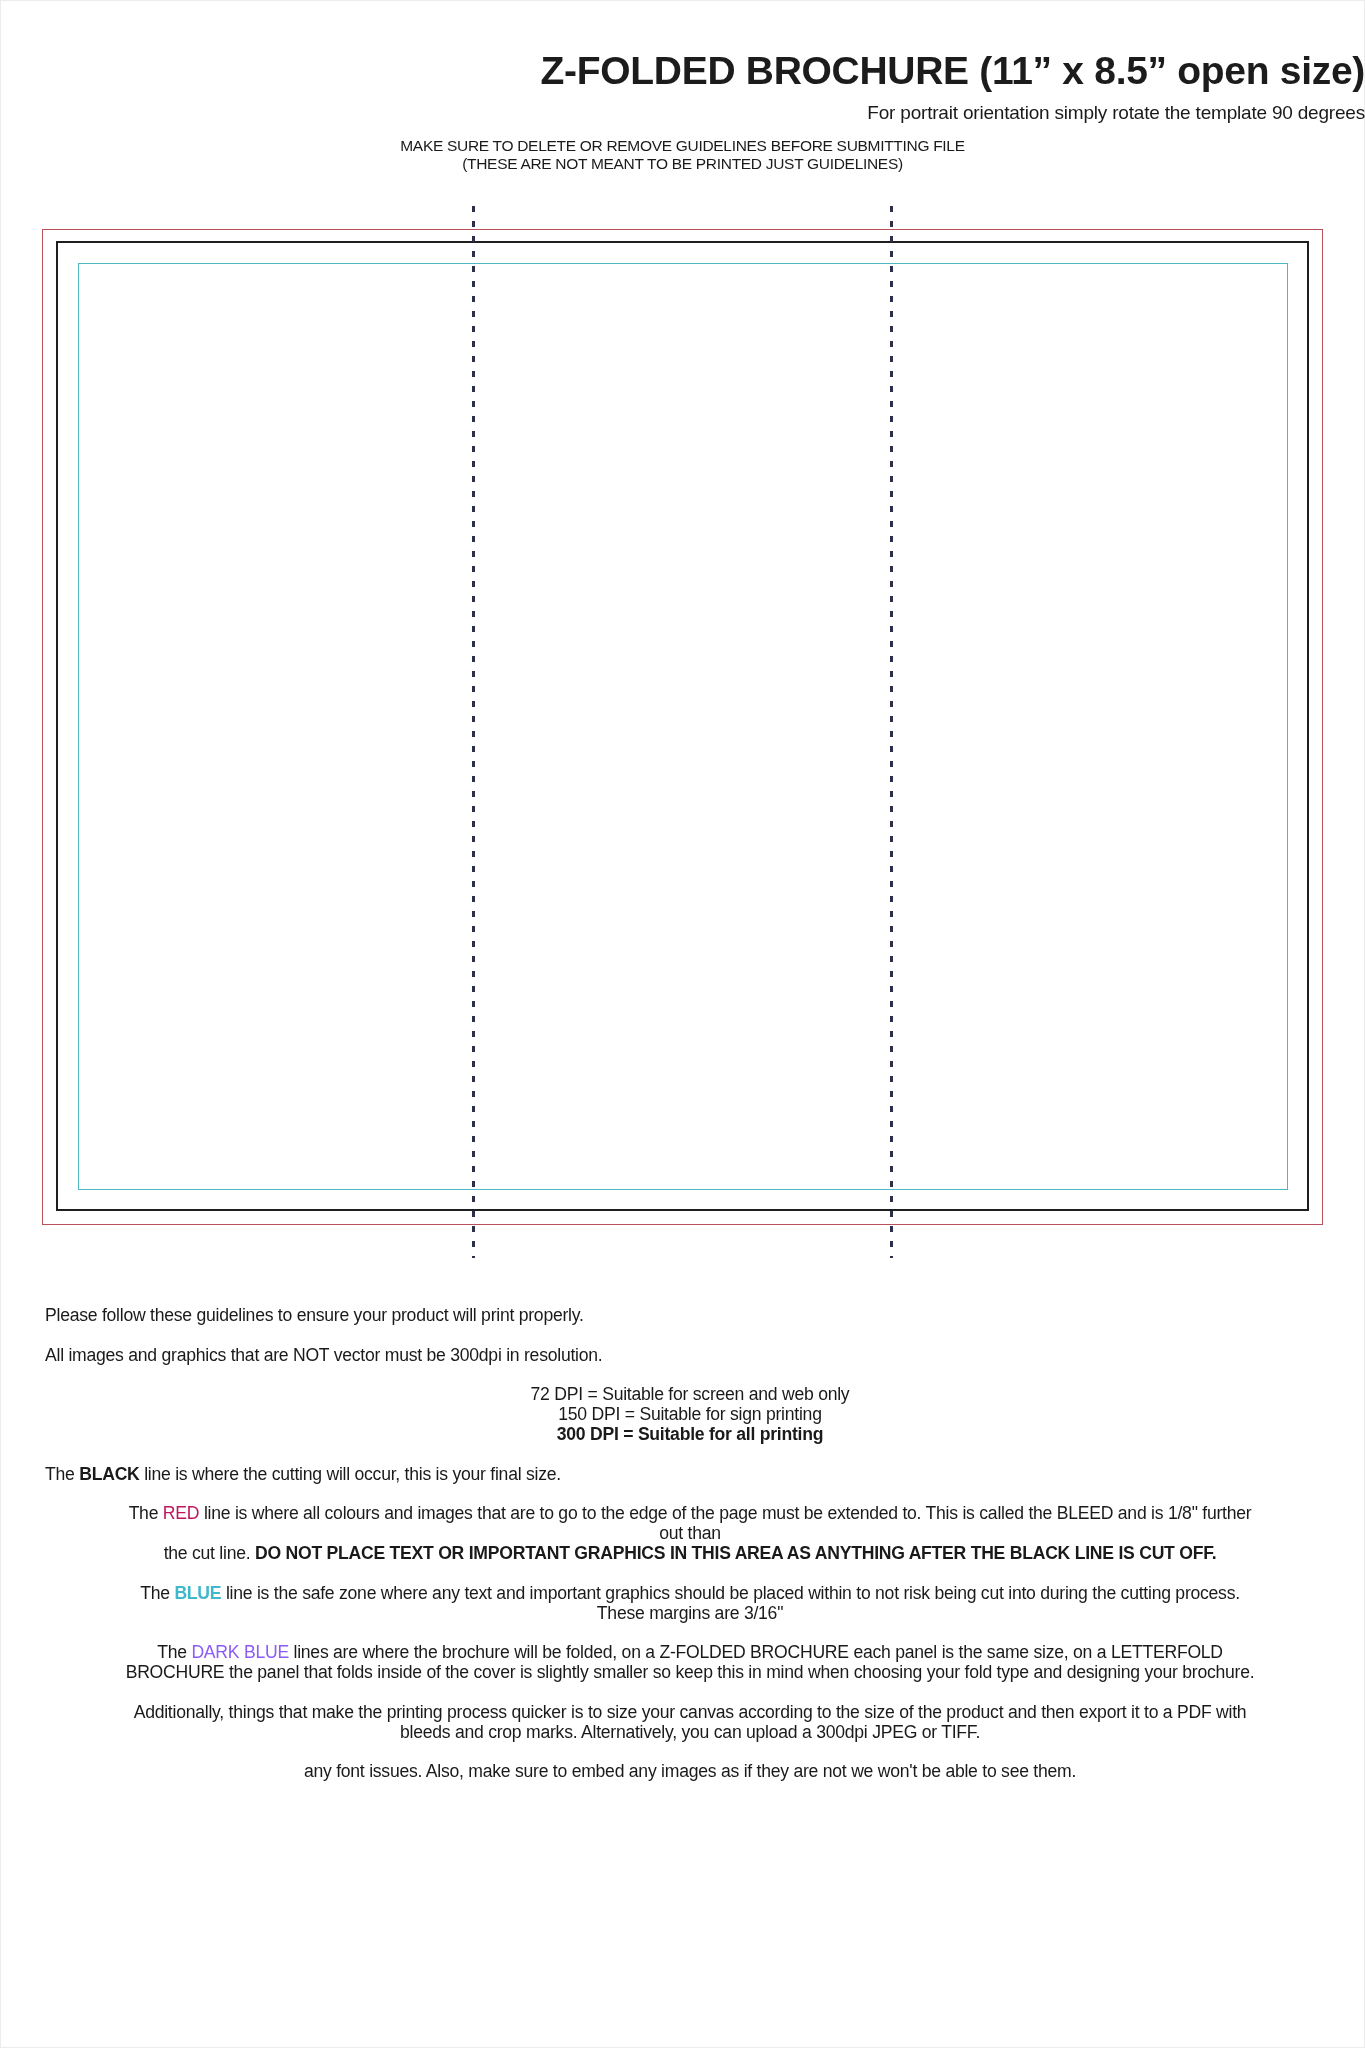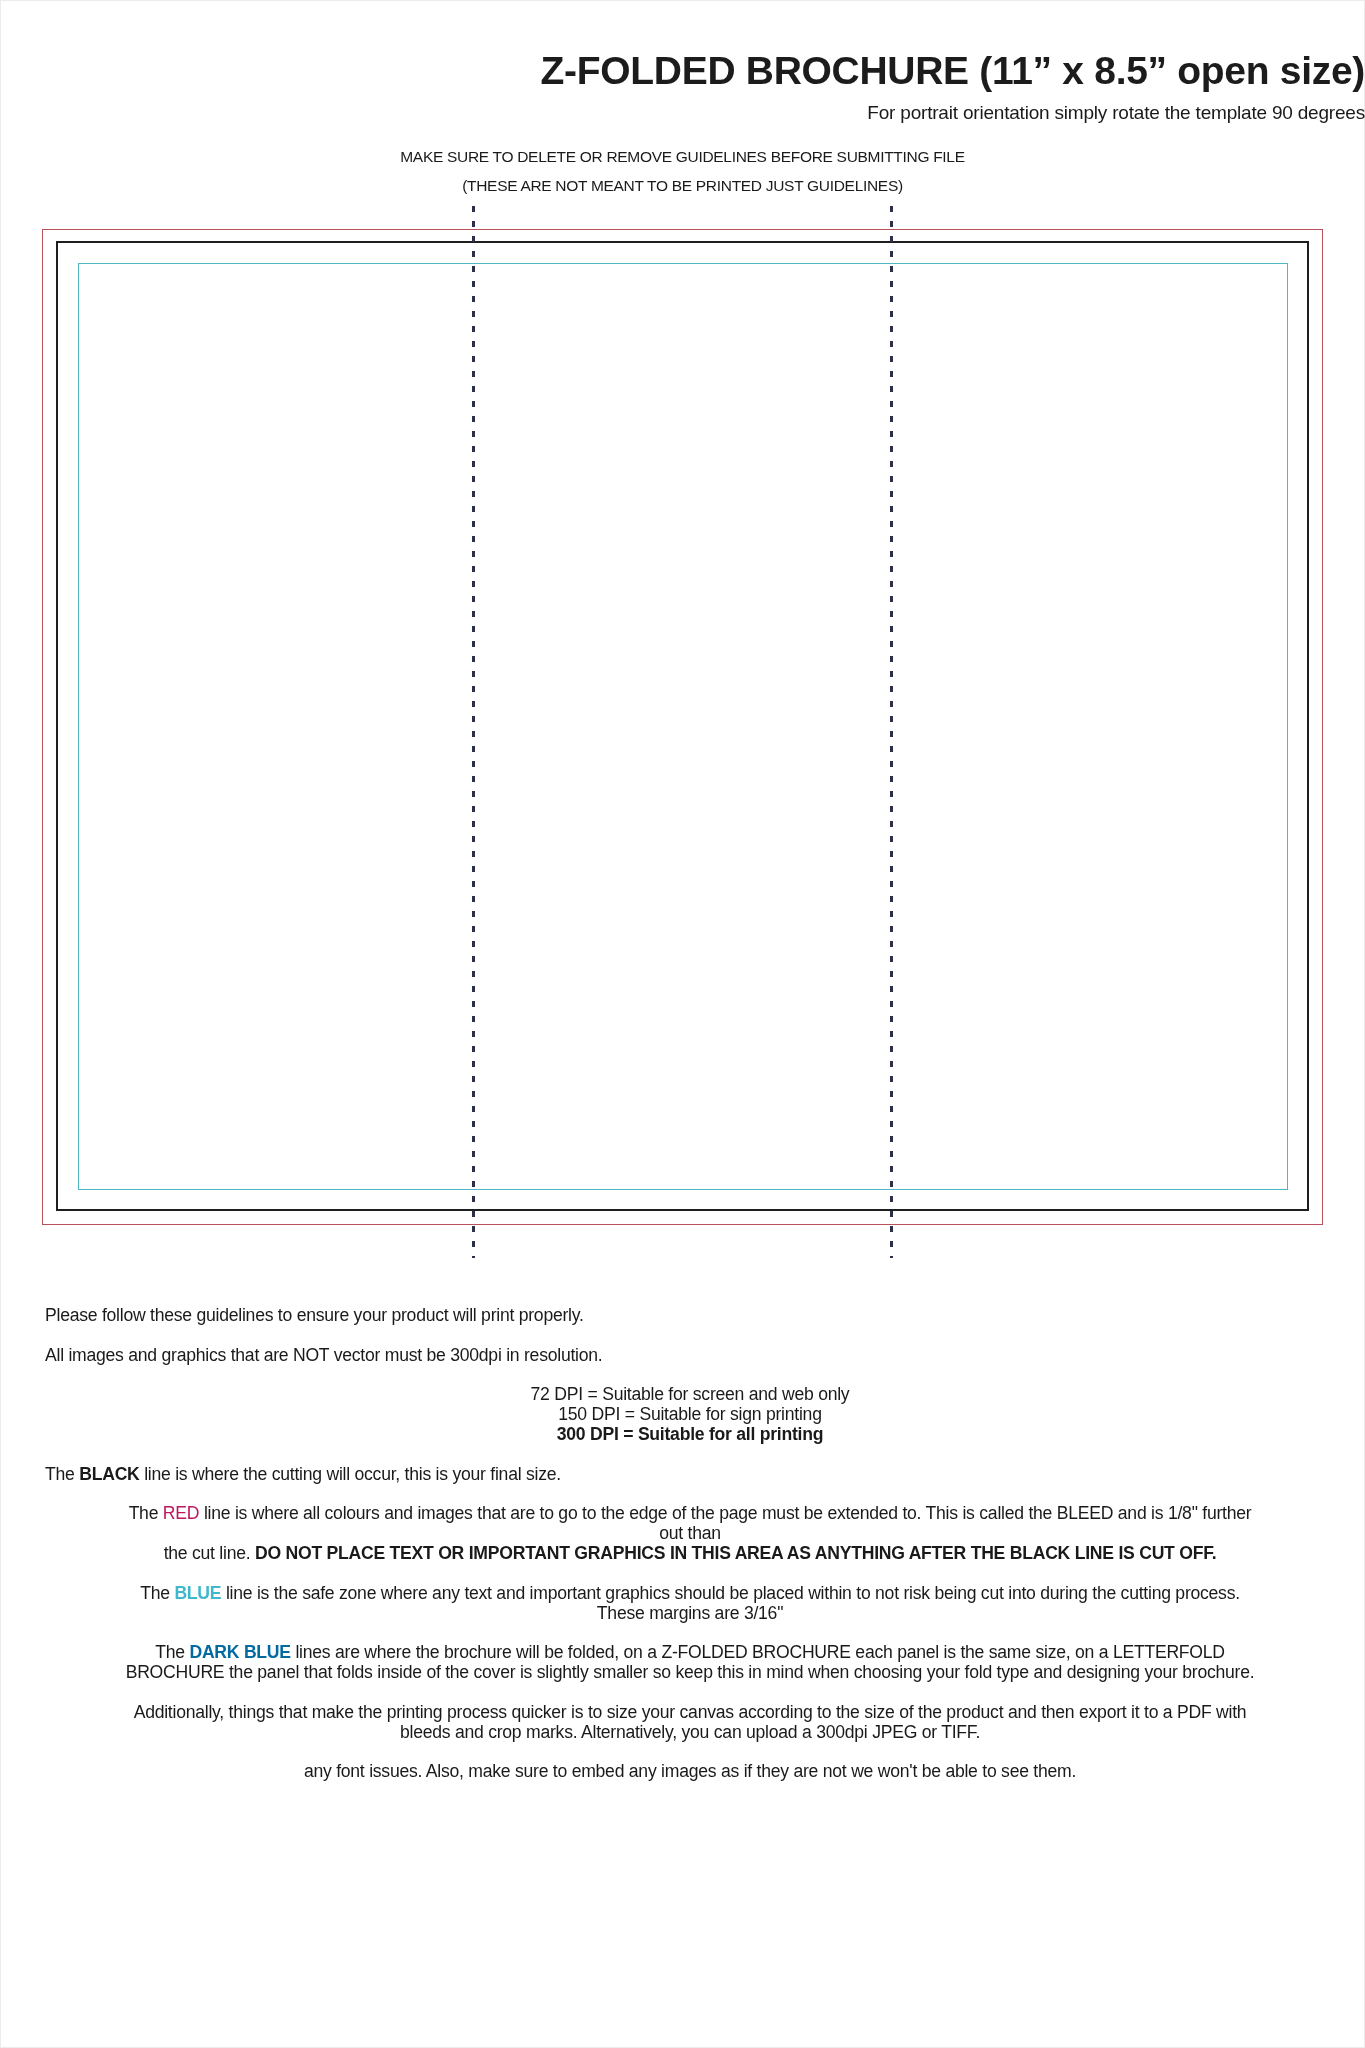--- a/index.html
+++ b/index.html
@@ -43,21 +43,21 @@
   }
   .warning {
     position: absolute;
     left: 0; top: 137px;
     width: 1365px;
     text-align: center;
     font-size: 15.5px;
     line-height: 18px;
     letter-spacing: -0.3px;
   }
-  .warning div { display: block; margin-top: 11px; }
+  .warning div { display: block; }
 
   
   .guide {
     position: absolute;
     box-sizing: border-box;
   }
   .bleed-line {
     left: 42px; top: 229px;
     width: 1281px; height: 996px;
     border: 1.5px solid #b8505e;
@@ -100,21 +100,21 @@
     color: #1a1a1a;
   }
   .instructions p {
     margin: 0 0 19.5px 0;
   }
   .instructions .line { display: block; text-align: center; }
   .b { font-weight: bold; }
   .kw-black { font-weight: bold; color: #1a1a1a; text-align: right; }
   .kw-red { font-weight: normal; color: #be185d; }
   .kw-blue { font-weight: bold; color: #3fb8cc; }
-  .kw-darkblue { font-weight: bold; color: #0369a1; }
+  .kw-darkblue { font-weight: normal; color: #8b5cf6; }
 </style>
 </head>
 <body>
 
 <div class="page-border"></div>
 
 <div class="title">Z-FOLDED BROCHURE (11” x 8.5” open size)</div>
 <div class="subtitle">For portrait orientation simply rotate the template 90 degrees</div>
 <div class="warning">
   <div>MAKE SURE TO DELETE OR REMOVE GUIDELINES BEFORE SUBMITTING FILE</div>

